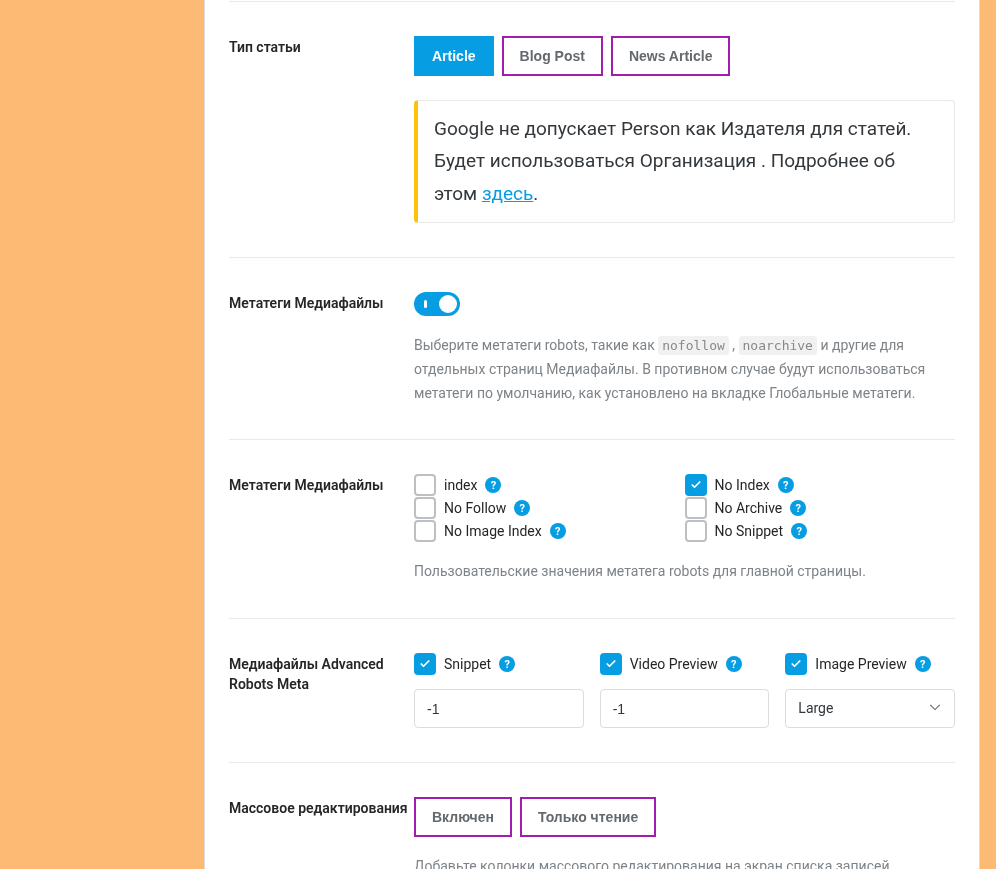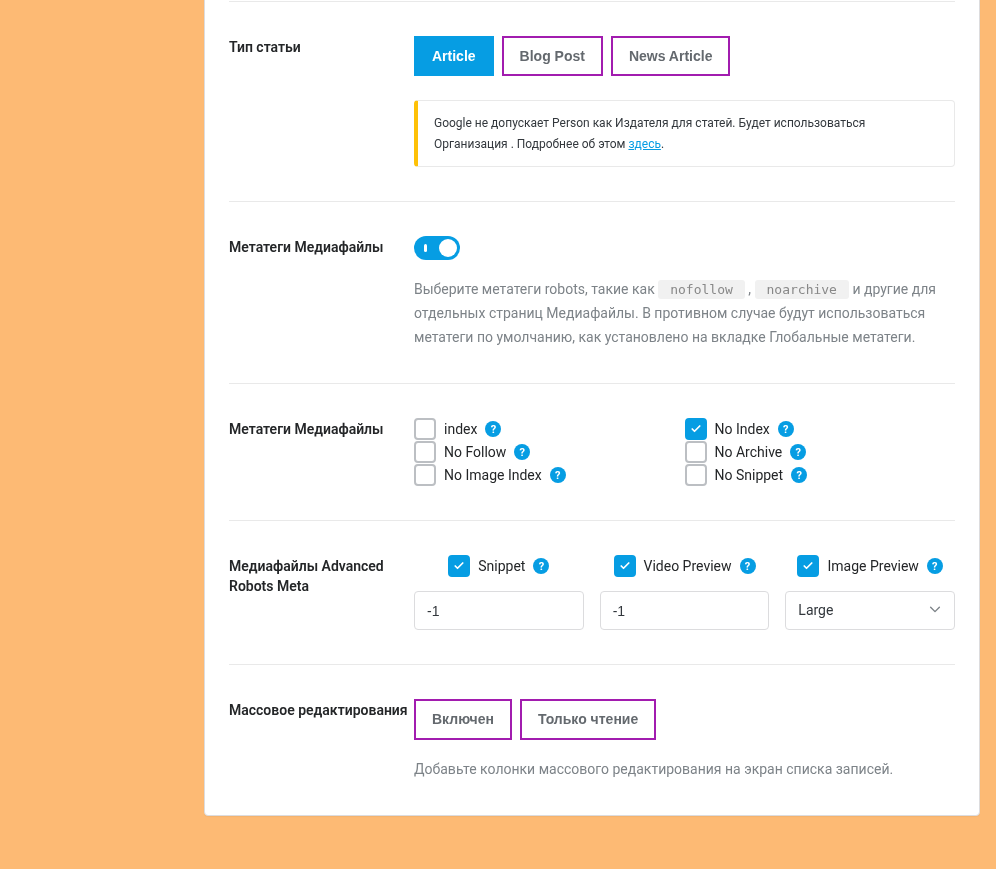--- a/index.html
+++ b/index.html
@@ -71,21 +71,21 @@
     color: #fff;
   }
   .notice {
     margin-top: 24px;
     border: 1px solid #e9e9e9;
     border-left: 4px solid #fec107;
     border-radius: 4px;
     padding: 12px 16px;
     color: #33383d;
     line-height: 1.7;
-    font-size: 12px;
+    font-size: 19px;
   }
   .notice a { color: #069de3; text-decoration: underline; cursor: pointer; }
 
   .toggle {
     width: 46px;
     height: 24px;
     border-radius: 12px;
     background: #069de3;
     position: relative;
     cursor: pointer;
@@ -110,21 +110,21 @@
   }
   .desc {
     margin-top: 18px;
     color: #7d8388;
     line-height: 1.7;
     font-size: 14px;
   }
   code.tag {
     background: #f1f1f1;
     color: #888;
-    padding: 2px 12px;
+    padding: 2px 4px;
     border-radius: 3px;
     font-family: Menlo, Consolas, monospace;
     font-size: 13px;
   }
 
   .check-grid {
     display: flex;
     flex-wrap: wrap;
   }
   .check-half {
@@ -177,21 +177,21 @@
 
   .triple {
     display: flex;
     gap: 16px;
     margin-top: 14px;
   }
   .adv-head {
     display: flex;
     gap: 16px;
   }
-  .adv-head .check-item { flex: 1 1 0; justify-content: center; }
+  .adv-head .check-item { flex: 1 1 0; }
 
   .input-text, .select-like {
     border: 1px solid #dcdcde;
     border-radius: 4px;
     padding: 10px 12px;
     font-size: 14px;
     color: #32373c;
     background: #fff;
     width: 100%;
     box-sizing: border-box;
@@ -287,20 +287,21 @@
               </div>
               <div class="check-item">
                 <span class="cbox">
                   
                 </span>
                 <span class="clabel">No Snippet</span>
                 <span class="help">?</span>
               </div>
             </div>
           </div>
+          <div class="desc">Пользовательские значения метатега robots для главной страницы.</div>
         </div>
       </div>
 
       <div class="row">
         <div class="label-col">Медиафайлы Advanced Robots Meta</div>
         <div class="field-col">
           <div class="adv-head">
             <div class="check-item">
               <span class="cbox checked">
                 <svg viewBox="0 0 16 16">

